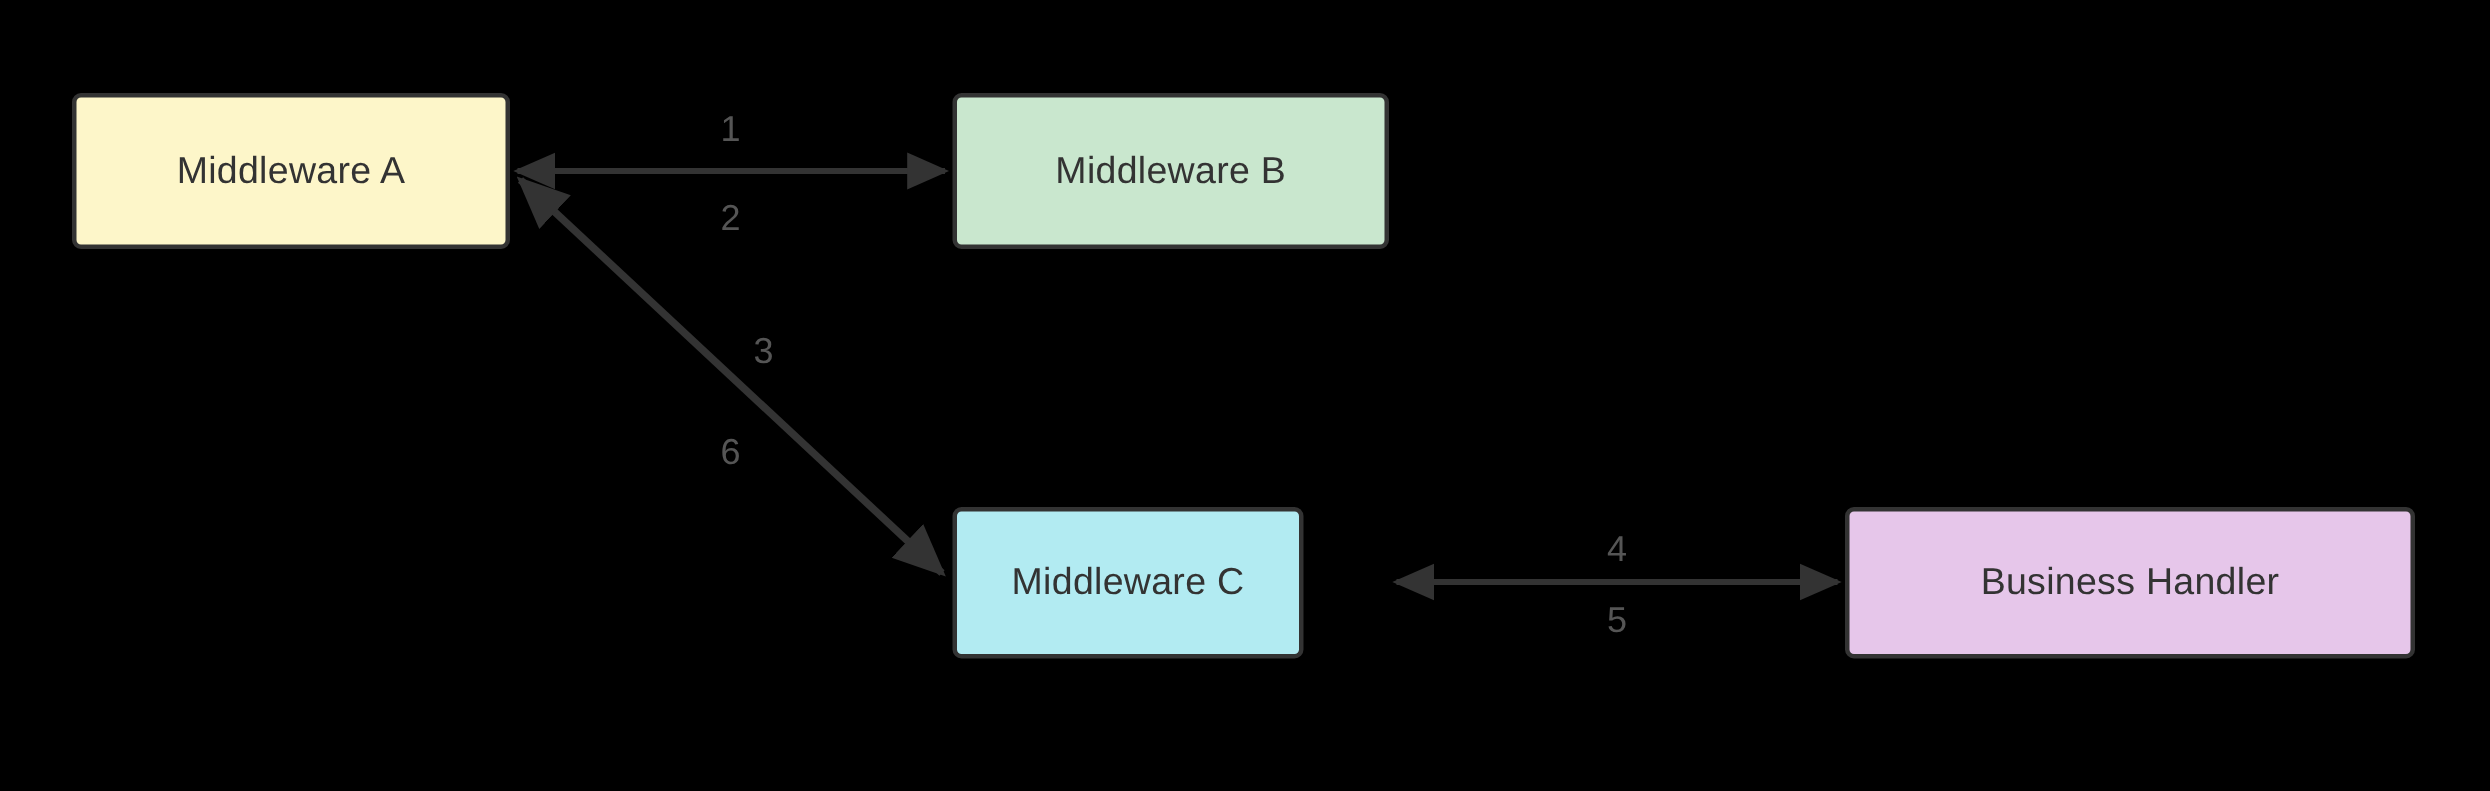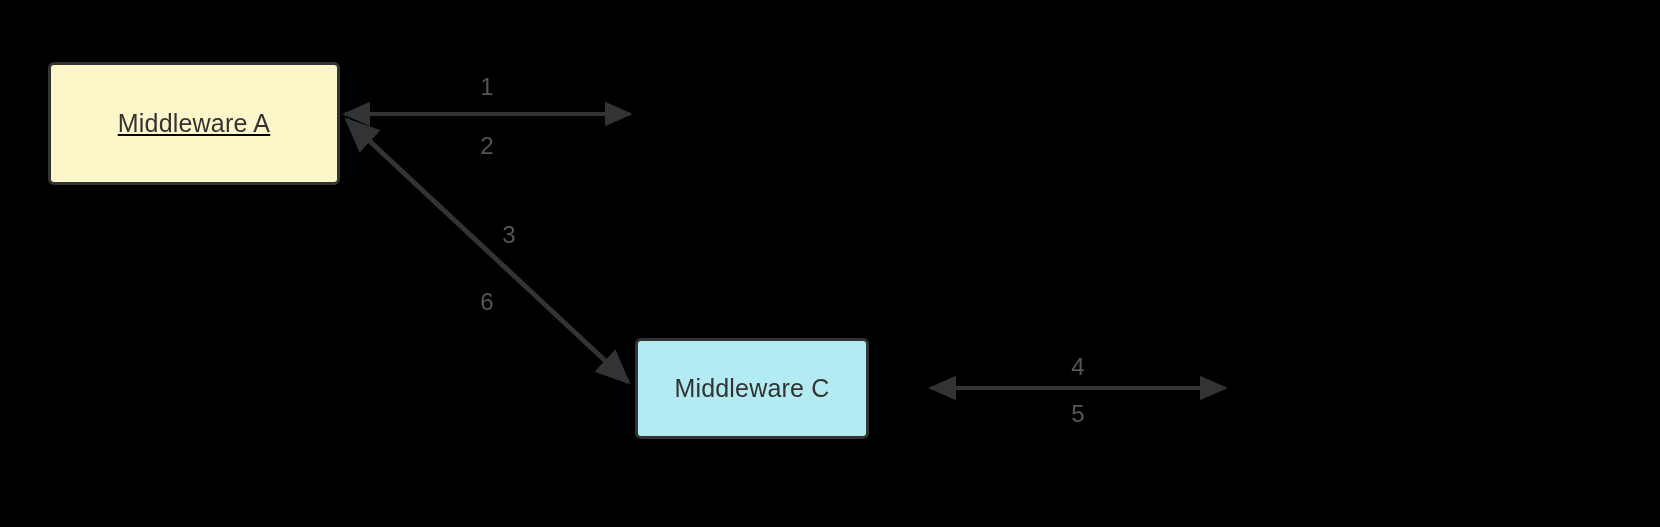--- a/index.html
+++ b/index.html
@@ -69,29 +69,35 @@
       </marker>
     </defs>
 
     <line x1="345" y1="114" x2="630" y2="114" stroke="#333333" stroke-width="4" marker-start="url(#arrow-start)" marker-end="url(#arrow-end)"></line>
 
     <line x1="347" y1="120" x2="628" y2="382" stroke="#333333" stroke-width="5" marker-start="url(#arrow-start)" marker-end="url(#arrow-end)"></line>
 
     <line x1="931" y1="388" x2="1225" y2="388" stroke="#333333" stroke-width="4" marker-start="url(#arrow-start)" marker-end="url(#arrow-end)"></line>
   </svg>
 
-  <div class="node" style="left:48px; top:62px; width:292px; height:123px; background:#FDF6C9;text-decoration:underline;">
+  <div class="node" style="left:48px; top:62px; width:292px; height:104px; background:#FDF6C9;">
     <span class="node-label">Middleware A</span>
   </div>
 
+  <div class="node" style="left:635px; top:62px; width:291px; height:104px; background:#C9E7CE;">
+    <span class="node-label">Middleware B</span>
+  </div>
 
   <div class="node" style="left:635px; top:338px; width:234px; height:101px; background:#B2EBF2;">
     <span class="node-label">Middleware C</span>
   </div>
 
+  <div class="node" style="left:1230px; top:338px; width:380px; height:101px; background:#E6C6EA;">
+    <span class="node-label">Business Handler</span>
+  </div>
 
   <div class="edge-label" style="left:487px; top:87px;">1</div>
   <div class="edge-label" style="left:487px; top:146px;">2</div>
   <div class="edge-label" style="left:509px; top:235px;">3</div>
   <div class="edge-label" style="left:487px; top:302px;">6</div>
   <div class="edge-label" style="left:1078px; top:367px;">4</div>
   <div class="edge-label" style="left:1078px; top:414px;">5</div>
 
 </div>
 

